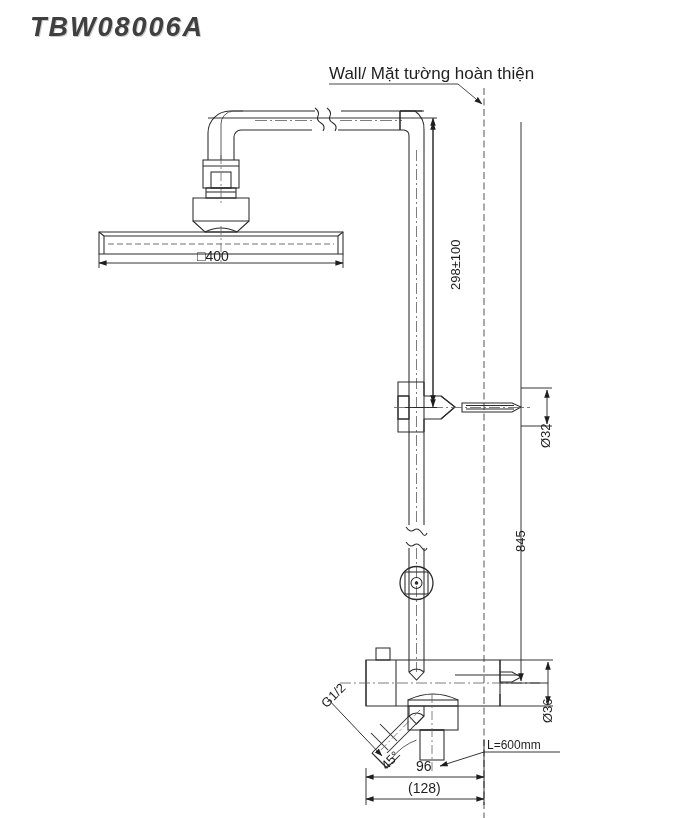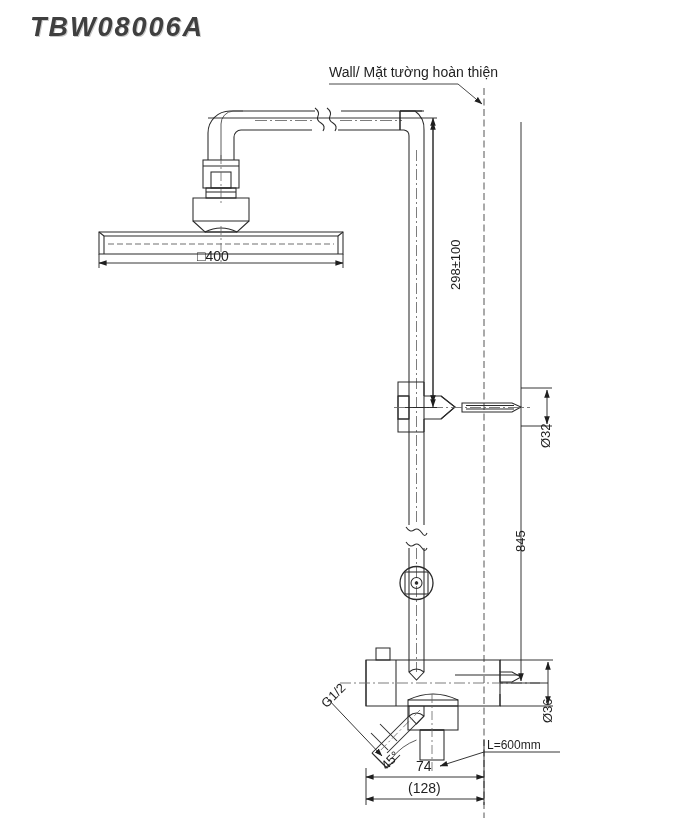--- a/index.html
+++ b/index.html
@@ -29,21 +29,21 @@
     font-weight: bold;
     font-style: italic;
     letter-spacing: 2px;
     color: #3f3f3f;
     text-shadow: 1px 1px 0 #c9c9c9;
     white-space: nowrap;
   }
   svg { display: block; }
   .lbl {
     position: absolute;
-    font-size: 14px;
+    font-size: 17px;
     color: #1f1f1f;
     white-space: nowrap;
     font-family: "Liberation Sans", sans-serif;
   }
   .rot90 {
     transform: rotate(-90deg);
     transform-origin: left top;
   }
   .rot45 {
     transform: rotate(-45deg);
@@ -306,17 +306,17 @@
   <div class="lbl rot90" style="left:513px; top:552px; font-size:13px;">845</div>
 
   <div class="lbl rot90" style="left:540px; top:723px; font-size:13px;">Ø36</div>
 
   <div class="lbl rot45" style="left:318px; top:700px; font-size:13px;">G1/2</div>
 
   <div class="lbl rot45" style="left:378px; top:762px; font-size:13px;">45°</div>
 
   <div class="lbl" style="left:487px; top:738px; font-size:12px;">L=600mm</div>
 
-  <div class="lbl" style="left:416px; top:758px; font-size:14px;">74</div>
+  <div class="lbl" style="left:416px; top:758px; font-size:14px;">96</div>
 
   <div class="lbl" style="left:408px; top:780px; font-size:14px;">(128)</div>
 
 </div>
 
 </body></html>

